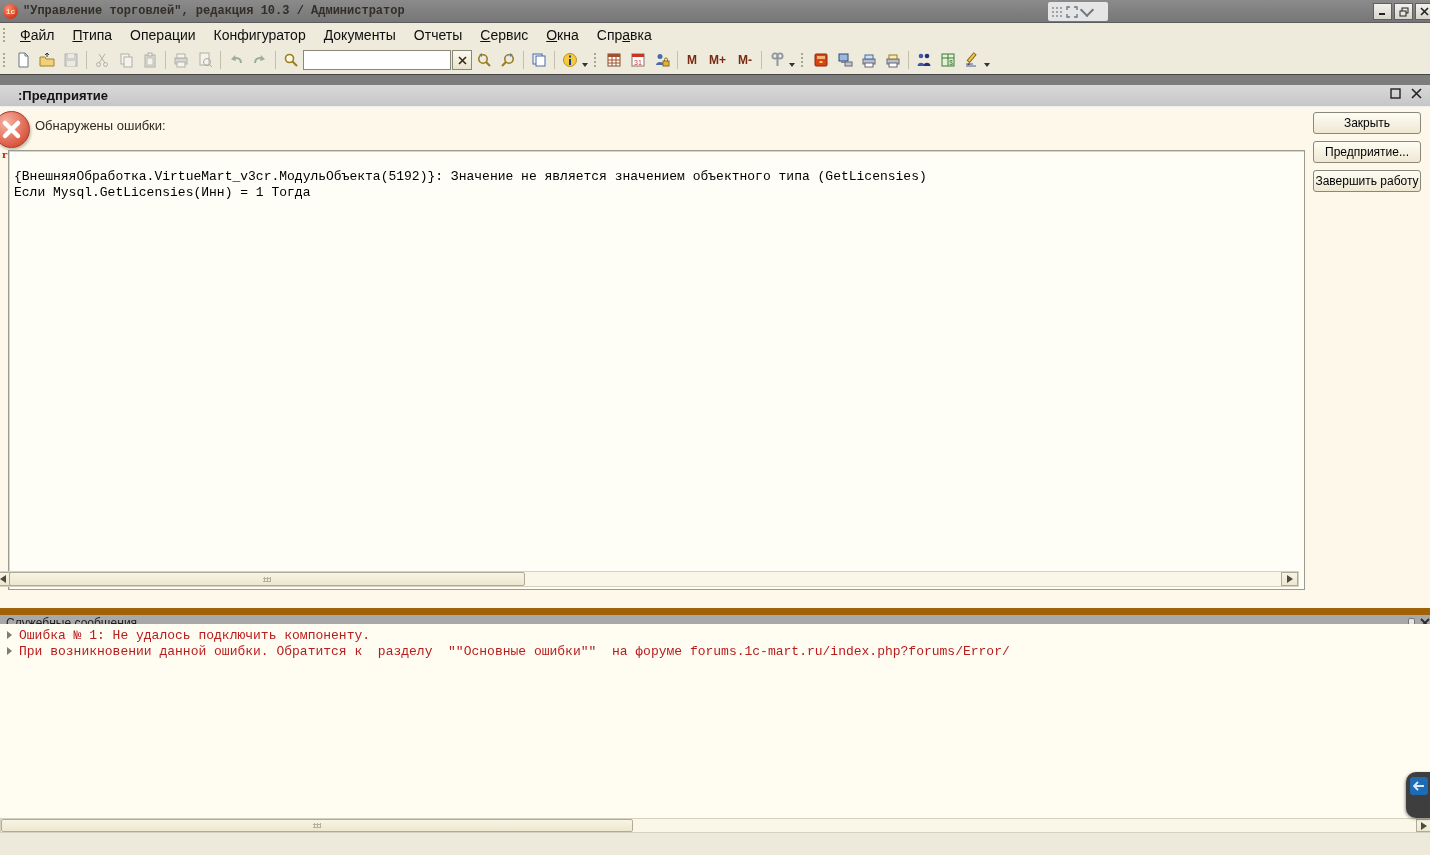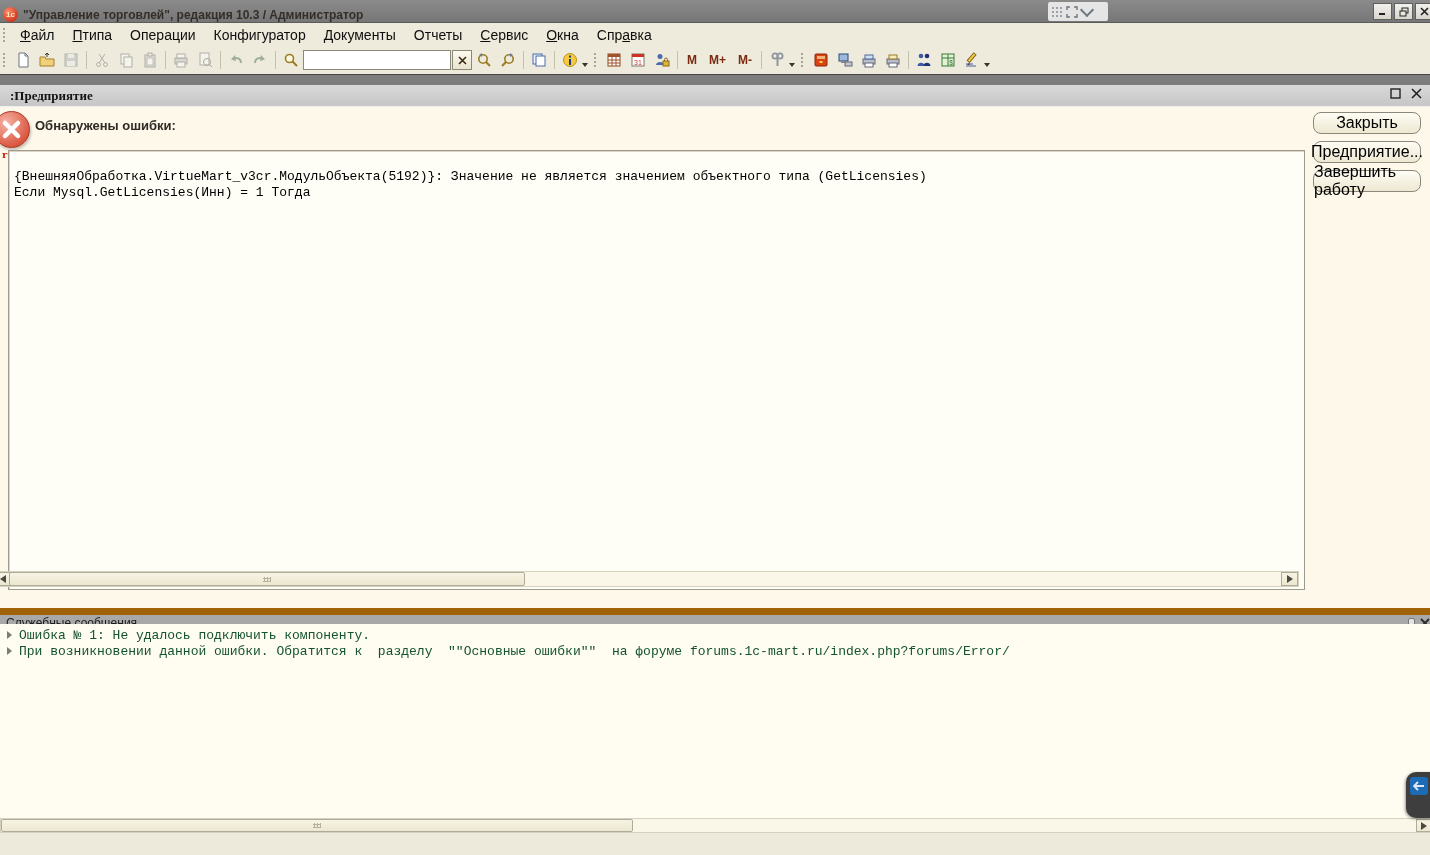--- a/index.html
+++ b/index.html
@@ -2,21 +2,21 @@
 <html><head>
 <meta charset="utf-8">
 <style>
   html,body{margin:0;padding:0;background:#4b4b4b;}
   #app{position:relative;width:1430px;height:855px;overflow:hidden;
        font-family:"Liberation Sans",sans-serif;background:#edeadb;}
   .abs{position:absolute;}
 
   
   #titlebar{left:0;top:0;width:1430px;height:22px;background:linear-gradient(#8b8b8b,#767676);
-            display:flex;align-items:flex-end;border-bottom:1px solid #5c5c5c;}
+            display:flex;align-items:center;border-bottom:1px solid #5c5c5c;font-family:Liberation Mono, monospace;}
   #titlebar .logo{width:15px;height:15px;border-radius:50%;margin:0 5px 0 3px;
                   background:radial-gradient(circle at 35% 30%,#ff8a6a,#d23a22 70%);
                   color:#ffe9b0;font-size:8px;font-weight:bold;display:flex;align-items:center;justify-content:center;}
   #titlebar .title{font-size:12px;font-weight:bold;color:#332e28;white-space:nowrap;}
   .tb-overlay{position:absolute;left:1048px;top:2px;width:54px;height:19px;background:rgba(238,238,238,.92);
               border-radius:2px;display:flex;align-items:center;gap:4px;padding:0 3px;}
   .dotgrid{width:11px;height:11px;
            background-image:radial-gradient(#9aa2aa 1px,transparent 1.2px);
            background-size:4px 4px;}
   .chev{width:8px;height:8px;border-right:2px solid #6d7780;border-bottom:2px solid #6d7780;
@@ -48,29 +48,29 @@
             display:flex;align-items:center;justify-content:center;margin-left:1px;flex:0 0 auto;}
 
   
   #mdistrip{left:0;top:74px;width:1430px;height:11px;background:#7d7d7d;border-top:1px solid #454545;}
 
   
   #mdi{left:0;top:85px;width:1430px;height:523px;background:#fdf8e9;border-bottom:1px solid #b6b3a2;}
   #mdi-header{position:absolute;left:0;top:0;width:1430px;height:21px;
               background:linear-gradient(#d9d9d9,#c6c6c6);border-bottom:1px solid #efefef;
               display:flex;align-items:center;}
-  #mdi-header .t{font-size:13px;font-weight:bold;color:#141414;margin-left:10px;font-family:Liberation Serif, serif;}
+  #mdi-header .t{font-size:13px;font-weight:bold;color:#141414;margin-left:18px;}
   #mdi-header .ctrls{position:absolute;right:8px;top:3px;display:flex;gap:10px;}
   .err-icon{position:absolute;left:-7px;top:26px;width:35px;height:35px;border-radius:50%;
             background:radial-gradient(circle at 35% 30%,#f6b3a5,#d9543d 75%);
             border:1px solid #a83823;box-shadow:1px 2px 3px rgba(0,0,0,.25);}
   .err-icon svg{position:absolute;left:7px;top:7px;}
-  .err-head{position:absolute;left:35px;top:33px;font-size:13px;color:#2e2a24;font-weight:bold;}
-  .side-btn{position:absolute;left:1313px;width:106px;height:20px;font-size:16px;color:#000;
-            background:linear-gradient(#fefcf4,#eee8d2);border:1px solid #8a887a;border-radius:8px;
+  .err-head{position:absolute;left:35px;top:33px;font-size:13px;color:#2e2a24;}
+  .side-btn{position:absolute;left:1313px;width:106px;height:20px;font-size:12px;color:#000;
+            background:linear-gradient(#fefcf4,#eee8d2);border:1px solid #8a887a;border-radius:3px;
             display:flex;align-items:center;justify-content:center;}
   #code{position:absolute;left:8px;top:65px;width:1290px;height:420px;background:#fffef6;
         border:1px solid #9d9b8d;box-shadow:inset 1px 1px 0 #d9d6c6;
         font-family:"Liberation Mono","DejaVu Sans Mono",monospace;font-size:13px;line-height:16px;
         color:#000;padding:18px 0 0 5px;}
   #code div{white-space:pre;}
   .code-marker{position:absolute;left:2px;top:64px;color:#c42a10;font-size:10px;font-weight:bold;
                font-family:"DejaVu Serif",serif;}
   
   .hscroll{position:absolute;background:#faf7e8;border:1px solid #d4d1bf;}
@@ -87,21 +87,21 @@
   #msgheader{left:0;top:608px;width:1430px;height:16px;background:#a8a8a8;display:flex;align-items:center;
              border-top:7px solid #a16207;}
   #msgheader .t{font-size:12px;color:#1c1c1c;margin-left:6px;}
   #msgheader .icons{position:absolute;right:0px;display:flex;align-items:center;gap:6px;}
   .pin{width:7px;height:11px;position:relative;}
   .pin:before{content:"";position:absolute;left:1px;top:0;width:5px;height:6px;border-radius:2px;
               background:#e4e4e4;border:1px solid #777;}
   .pin:after{content:"";position:absolute;left:3px;top:7px;width:1px;height:4px;background:#555;}
   #msgbody{left:0;top:624px;width:1430px;height:194px;background:#fffdf2;}
   .msg-row{position:absolute;left:0;height:16px;display:flex;align-items:center;
-           font-family:"Liberation Mono","DejaVu Sans Mono",monospace;font-size:13px;color:#14532d;white-space:pre;text-align:center;}
+           font-family:"Liberation Mono","DejaVu Sans Mono",monospace;font-size:13px;color:#b91c1c;white-space:pre;text-align:center;}
   .msg-marker{width:0;height:0;border-top:4px solid transparent;border-bottom:4px solid transparent;
               border-left:5px solid #77816b;margin:0 7px 0 7px;}
 
   
   #taskbar{left:0;top:832px;width:1430px;height:23px;background:#edeadb;border-top:1px solid #fbfaf3;}
   .task-tab{position:absolute;left:0;top:2px;width:170px;height:20px;background:#b9cee6;
             border:1px solid #7590ae;display:flex;align-items:center;gap:4px;padding-left:3px;
             font-size:12px;color:#14222f;box-sizing:border-box;white-space:pre;}
 
   

